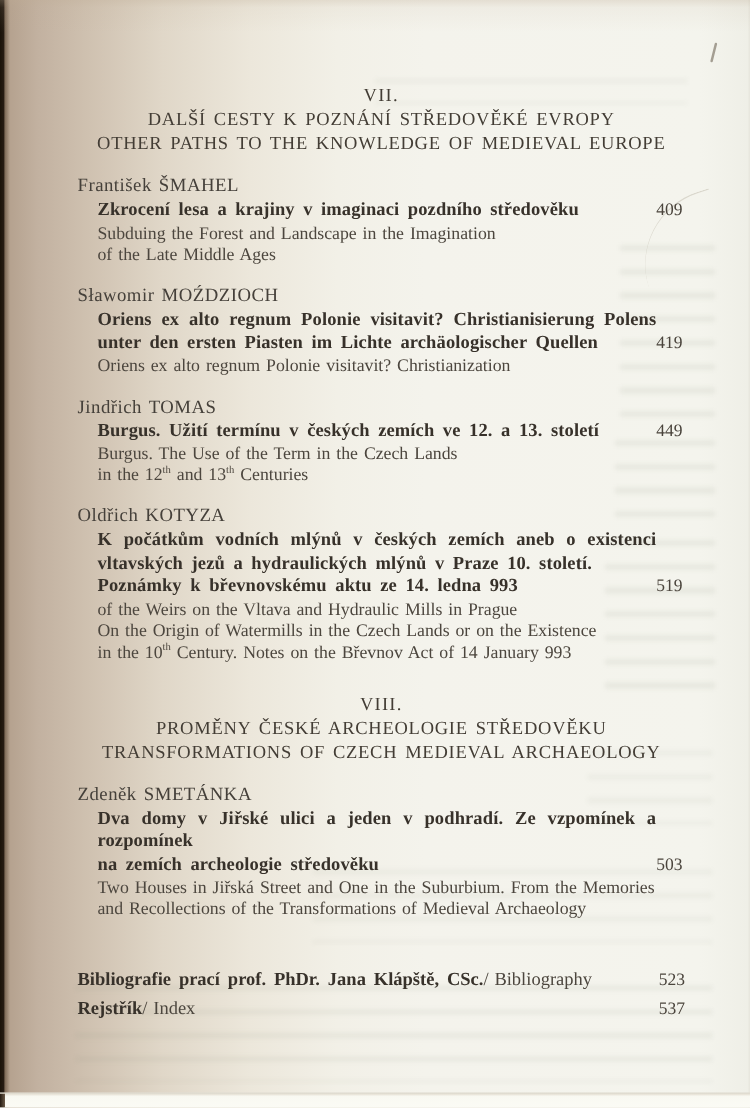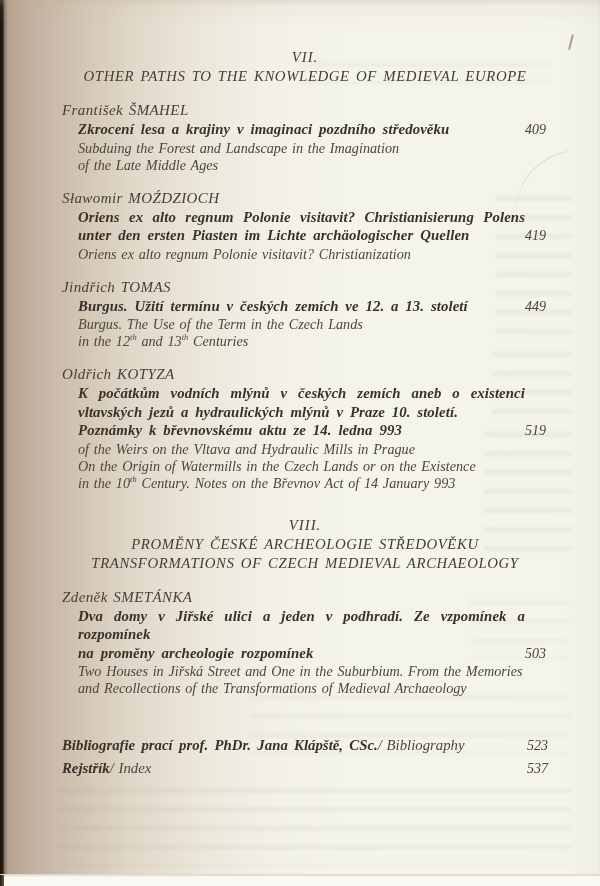--- a/index.html
+++ b/index.html
@@ -38,21 +38,21 @@
   .scratch{
     position:absolute;left:570px;top:34px;width:2px;height:16px;
     background:#8a8174;opacity:.75;transform:rotate(14deg);border-radius:1px;
   }
   .scratch2{
     position:absolute;left:508px;top:160px;width:70px;height:60px;opacity:.5;
     border-top-left-radius:70px;border-top:1.5px solid rgba(150,140,120,0.55);
     transform:rotate(-18deg);pointer-events:none;
   }
   .content{
-    position:absolute;left:62px;top:0;width:486px;padding-top:48px;font-style:italic;
+    position:absolute;left:62px;top:0;width:486px;padding-top:68px;
   }
   .shead{
     text-align:center;font-size:14.8px;line-height:19px;
     letter-spacing:0.6px;color:#433d35;word-spacing:2px;
   }
   .snum{letter-spacing:1px;}
   .gap-section{margin-top:24px;}
   .author{
     margin-top:15px;font-size:15px;line-height:19px;color:#45403a;
     letter-spacing:0.4px;word-spacing:1.5px;
@@ -92,20 +92,21 @@
   <div class="smudge" style="left:484px;top:432px;width:88px;height:130px;"></div>
   <div class="smudge" style="left:470px;top:600px;width:100px;height:60px;opacity:.35;"></div>
   <div class="smudge" style="left:250px;top:695px;width:320px;height:60px;opacity:.35;"></div>
   <div class="smudge" style="left:60px;top:788px;width:510px;height:78px;opacity:.45;"></div>
 
   <div class="scratch"></div>
   <div class="scratch2"></div>
 
   <div class="content" id="toc-root">
       <div class="shead snum">VII.</div>
+      <div class="shead">DALŠÍ CESTY K POZNÁNÍ STŘEDOVĚKÉ EVROPY</div>
       <div class="shead">OTHER PATHS TO THE KNOWLEDGE OF MEDIEVAL EUROPE</div>
       <div class="author">František ŠMAHEL</div>
       <div class="trow">
         <span class="t">Zkrocení lesa a krajiny v imaginaci pozdního středověku</span>
         <span class="pg">409</span>
       </div>
       <div class="sub">Subduing the Forest and Landscape in the Imagination</div>
       <div class="sub">of the Late Middle Ages</div>
       <div class="author">Sławomir MOŹDZIOCH</div>
       <div class="trow">
@@ -138,21 +139,21 @@
       <div class="sub">On the Origin of Watermills in the Czech Lands or on the Existence</div>
       <div class="sub">in the 10<sup>th</sup> Century. Notes on the Břevnov Act of 14 January 993</div>
       <div class="shead snum gap-section">VIII.</div>
       <div class="shead">PROMĚNY ČESKÉ ARCHEOLOGIE STŘEDOVĚKU</div>
       <div class="shead">TRANSFORMATIONS OF CZECH MEDIEVAL ARCHAEOLOGY</div>
       <div class="author">Zdeněk SMETÁNKA</div>
       <div class="trow">
         <span class="t justify">Dva domy v Jiřské ulici a jeden v podhradí. Ze vzpomínek a rozpomínek</span>
       </div>
       <div class="trow">
-        <span class="t">na proměny archeologie rozpomínek</span>
+        <span class="t">na zemích archeologie středověku</span>
         <span class="pg">503</span>
       </div>
       <div class="sub">Two Houses in Jiřská Street and One in the Suburbium. From the Memories</div>
       <div class="sub">and Recollections of the Transformations of Medieval Archaeology</div>
       <div class="backmatter">
         <div class="brow">
           <span class="bt">Bibliografie prací prof. PhDr. Jana Klápště, CSc.</span>
           <span class="rt"> / Bibliography</span>
           <span class="pg">523</span>
         </div>

